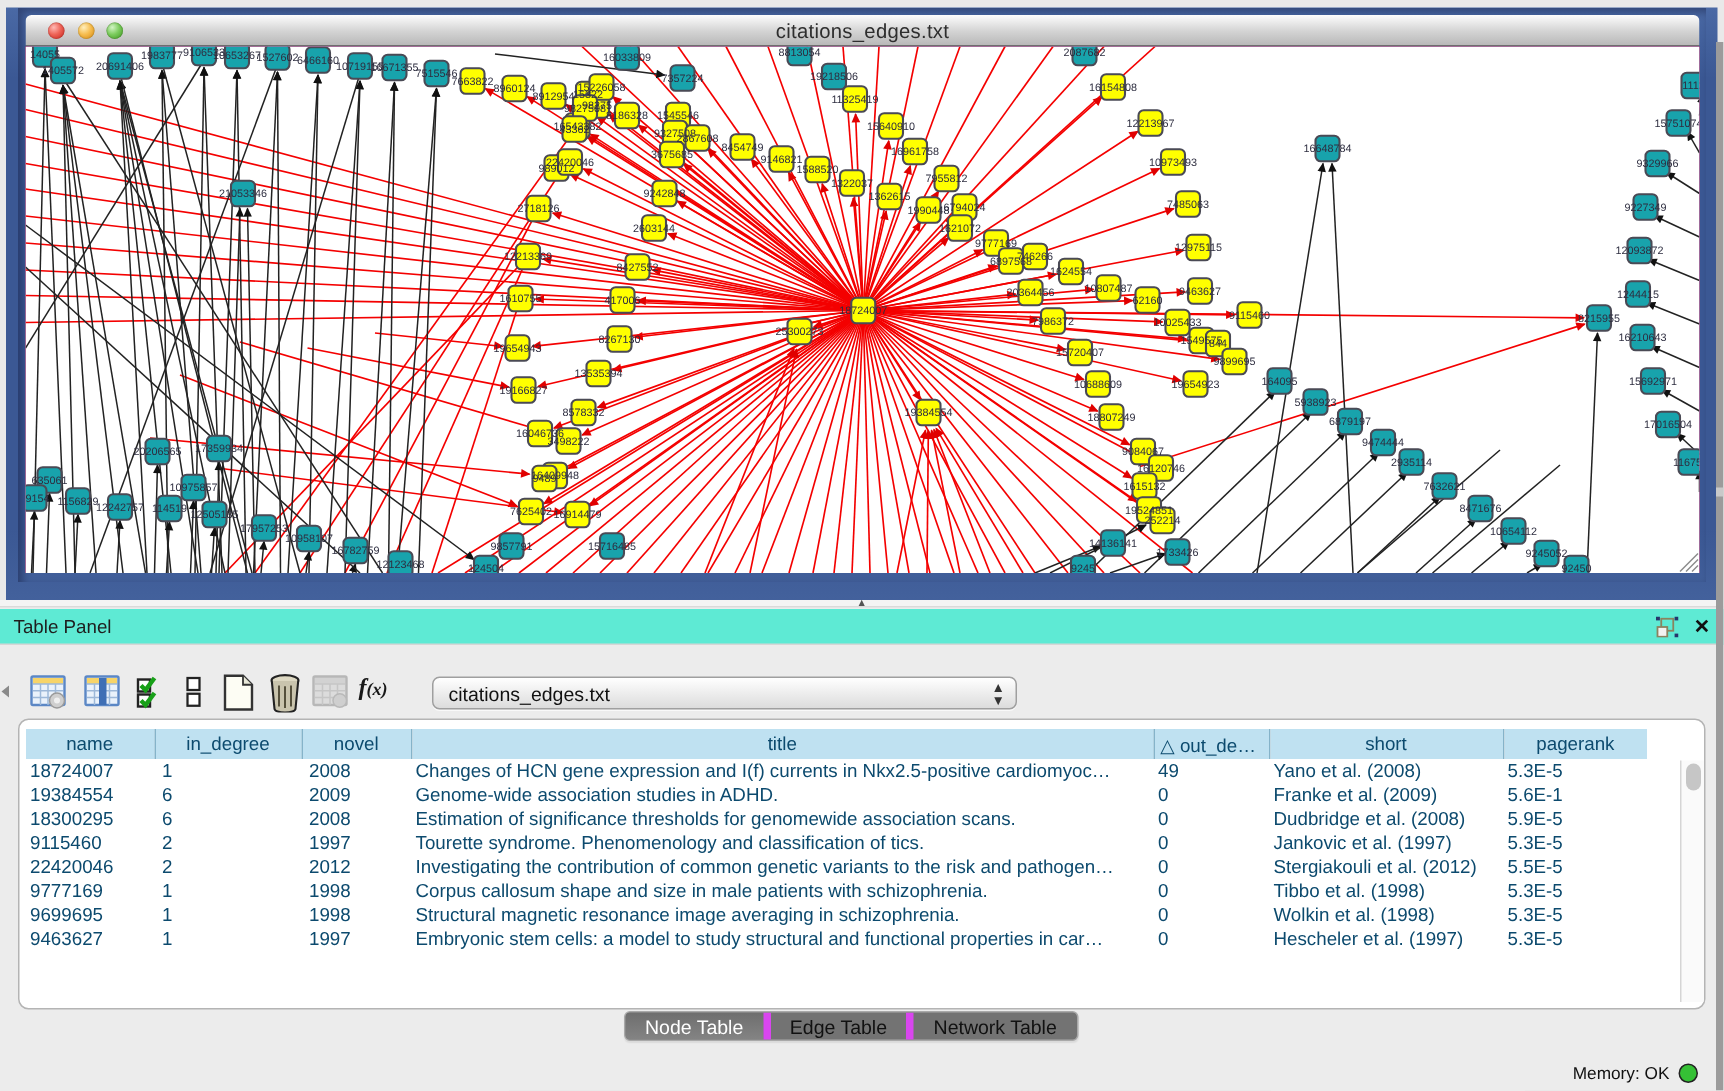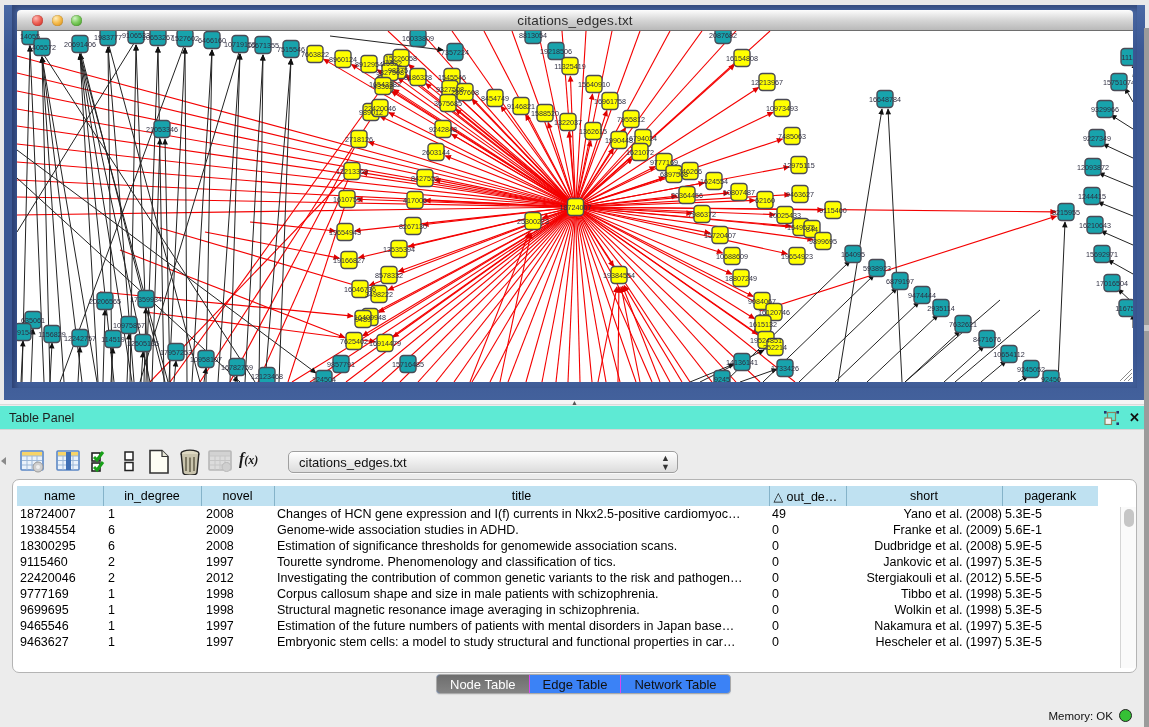--- a/index.html
+++ b/index.html
@@ -32,36 +32,36 @@
 #tpbar .cx{position:absolute;right:9px;top:4px;font-size:13px;font-weight:bold;color:#111}
 #toolbar{position:absolute;left:0;top:31px;width:1149px;height:47px}
 #toolbar svg.ic{position:absolute;top:18px}
 #combo{position:absolute;left:288px;top:20px;width:390px;height:22px;border:1px solid #9f9f9f;
   border-radius:5px;background:linear-gradient(#ffffff,#efefef 45%,#dcdcdc);box-shadow:0 1px 0 rgba(255,255,255,.7);}
 #combo .txt{position:absolute;left:10px;top:3px;font-size:13px;color:#111}
 #combo .ud{position:absolute;right:7px;top:2px;font-size:9px;color:#333;line-height:9px}
 #panelbox{position:absolute;left:12px;top:79px;width:1125px;height:194px;background:#fff;
   border:1px solid #b4b4b4;border-radius:7px;overflow:hidden}
 table#tbl{position:absolute;left:4px;top:6px;border-collapse:collapse;table-layout:fixed;
-  font-size:12.5px;color:#000000;width:1081px}
+  font-size:12.5px;color:#0c4a6e;width:1081px}
 #tbl col.c1{width:86px}#tbl col.c2{width:98px}#tbl col.c3{width:73px}
 #tbl col.c4{width:495px}#tbl col.c5{width:77px}#tbl col.c6{width:156px}#tbl col.c7{width:96px}
 #tbl th{background:#bfe1f1;border-left:1px solid #85b3c9;font-weight:normal;font-size:12.5px;
   height:20px;padding:0;overflow:hidden;white-space:nowrap}
 #tbl th:first-child{border-left:none}
 #tbl td{height:16px;padding:0 0 0 3px;overflow:hidden;white-space:nowrap}
 #tbl td.c2,#tbl td.c3{padding-left:5px}
-#tbl td.c6{text-align:right}
+#tbl td.c6{text-align:left}
 #tbl th.h5{text-align:left;padding-left:4px}
 #vsb{position:absolute;right:0px;top:27px;width:16px;height:161px;background:#fafafa;border-left:1px solid #d5d5d5}
 #vsb .th{position:absolute;left:2.5px;top:2px;width:10px;height:18px;border-radius:6px;background:#c6c6c6}
 
-#seg{position:absolute;left:436px;top:274px;height:20px;border:1px solid #a9a9a9;border-radius:4px;
-  background:#3b82f6;display:flex;overflow:hidden;box-shadow:0 1px 1px rgba(0,0,0,.08)}
-#seg .s{font-size:13px;color:#111;padding:2px 13px 0 13px;border-left:1px solid #d946ef;height:20px}
+#seg{position:absolute;left:416px;top:274px;height:20px;border:1px solid #a9a9a9;border-radius:4px;
+  background:#737373;display:flex;overflow:hidden;box-shadow:0 1px 1px rgba(0,0,0,.08)}
+#seg .s{font-size:13px;color:#111;padding:2px 13px 0 13px;border-left:5px solid #d946ef;height:20px}
 #seg .s.first{border-left:none}
 #seg .s.sel{background:linear-gradient(#6e6e6e,#868686);color:#fff}
 #mem{position:absolute;right:36px;top:310px;font-size:11.5px;color:#111}
 #memdot{position:absolute;right:17px;top:309px;width:13px;height:13px;border-radius:50%;
   background:#35c035;border:1.5px solid #222}
 </style></head>
 <body>
 <div id="stage">
   <div id="winframe">
       <div class="inshadow"></div>
@@ -741,29 +741,20 @@
 <tr>
               <td class="c1">9699695</td>
               <td class="c2">1</td>
               <td class="c3">1998</td>
               <td class="c4">Structural magnetic resonance image averaging in schizophrenia.</td>
               <td class="c5">0</td>
               <td class="c6">Wolkin et al. (1998)</td>
               <td class="c7">5.3E-5</td>
             </tr>
 <tr>
-              <td class="c1">9465546</td>
-              <td class="c2">1</td>
-              <td class="c3">1997</td>
-              <td class="c4">Estimation of the future numbers of patients with mental disorders in Japan base…</td>
-              <td class="c5">0</td>
-              <td class="c6">Nakamura et al. (1997)</td>
-              <td class="c7">5.3E-5</td>
-            </tr>
-<tr>
               <td class="c1">9463627</td>
               <td class="c2">1</td>
               <td class="c3">1997</td>
               <td class="c4">Embryonic stem cells: a model to study structural and functional properties in car…</td>
               <td class="c5">0</td>
               <td class="c6">Hescheler et al. (1997)</td>
               <td class="c7">5.3E-5</td>
             </tr>
       </tbody>
         </table>

